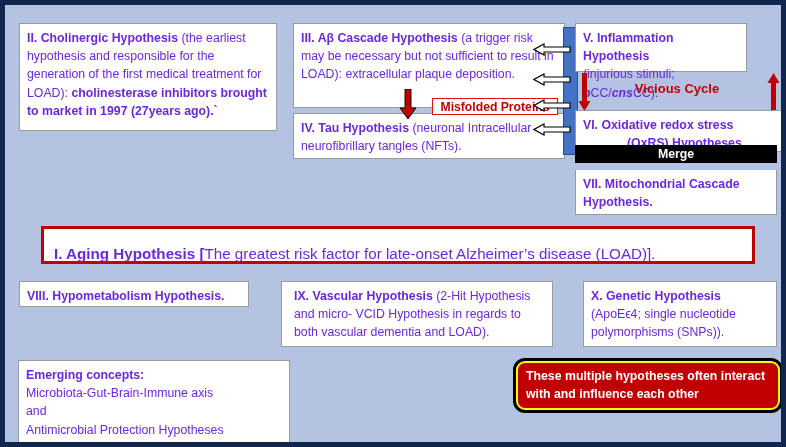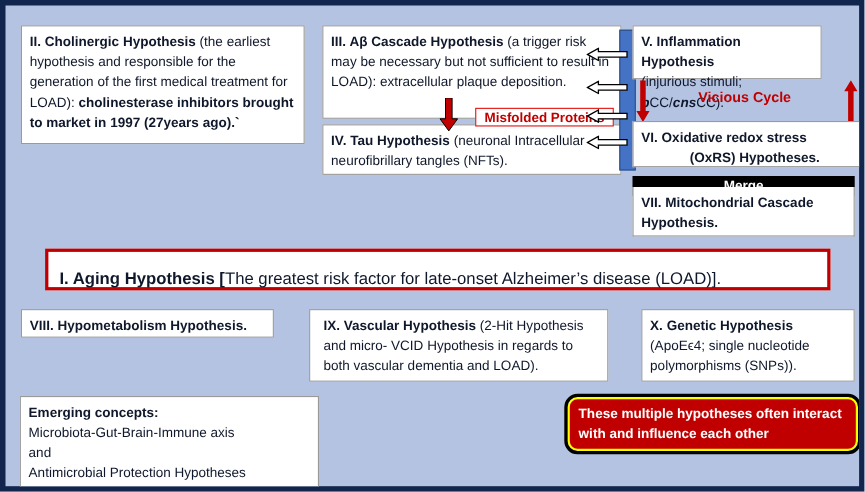--- a/index.html
+++ b/index.html
@@ -20,37 +20,37 @@
   }
 
   .box {
     position: absolute;
     background: #ffffff;
     border: 1px solid #9a9a9a;
     box-sizing: border-box;
     font-size: 12.3px;
     line-height: 1.48;
     padding: 5px 7px 4px 7px;
-    color: #0f172a;
+    color: #6d28d9;
   }
   .box b { font-weight: bold; }
 
   
   #box-ii   { left: 14px;  top: 18px;  width: 258px; height: 108px; }
 
   
   #box-iii  { left: 288px; top: 18px;  width: 272px; height: 85px; }
   #box-iv   { left: 288px; top: 108px; width: 272px; height: 46px; }
 
   
   #box-v    { left: 570px; top: 18px;  width: 172px; height: 49px; }
   #box-vi   { left: 570px; top: 105px; width: 236px; height: 42px; }
   #merge-bar{
     position: absolute;
-    left: 570px; top: 155px; width: 202px; height: 18px;
+    left: 570px; top: 140px; width: 202px; height: 18px;
     background: #000000; color: #ffffff;
     font-size: 12.3px; font-weight: bold;
     display: flex; align-items: center; justify-content: center;
     box-sizing: border-box;
   }
   #box-vii  { left: 570px; top: 165px; width: 202px; height: 45px; border-top: none;}
 
   
   #box-aging {
     left: 36px; top: 221px; width: 714px; height: 38px;

